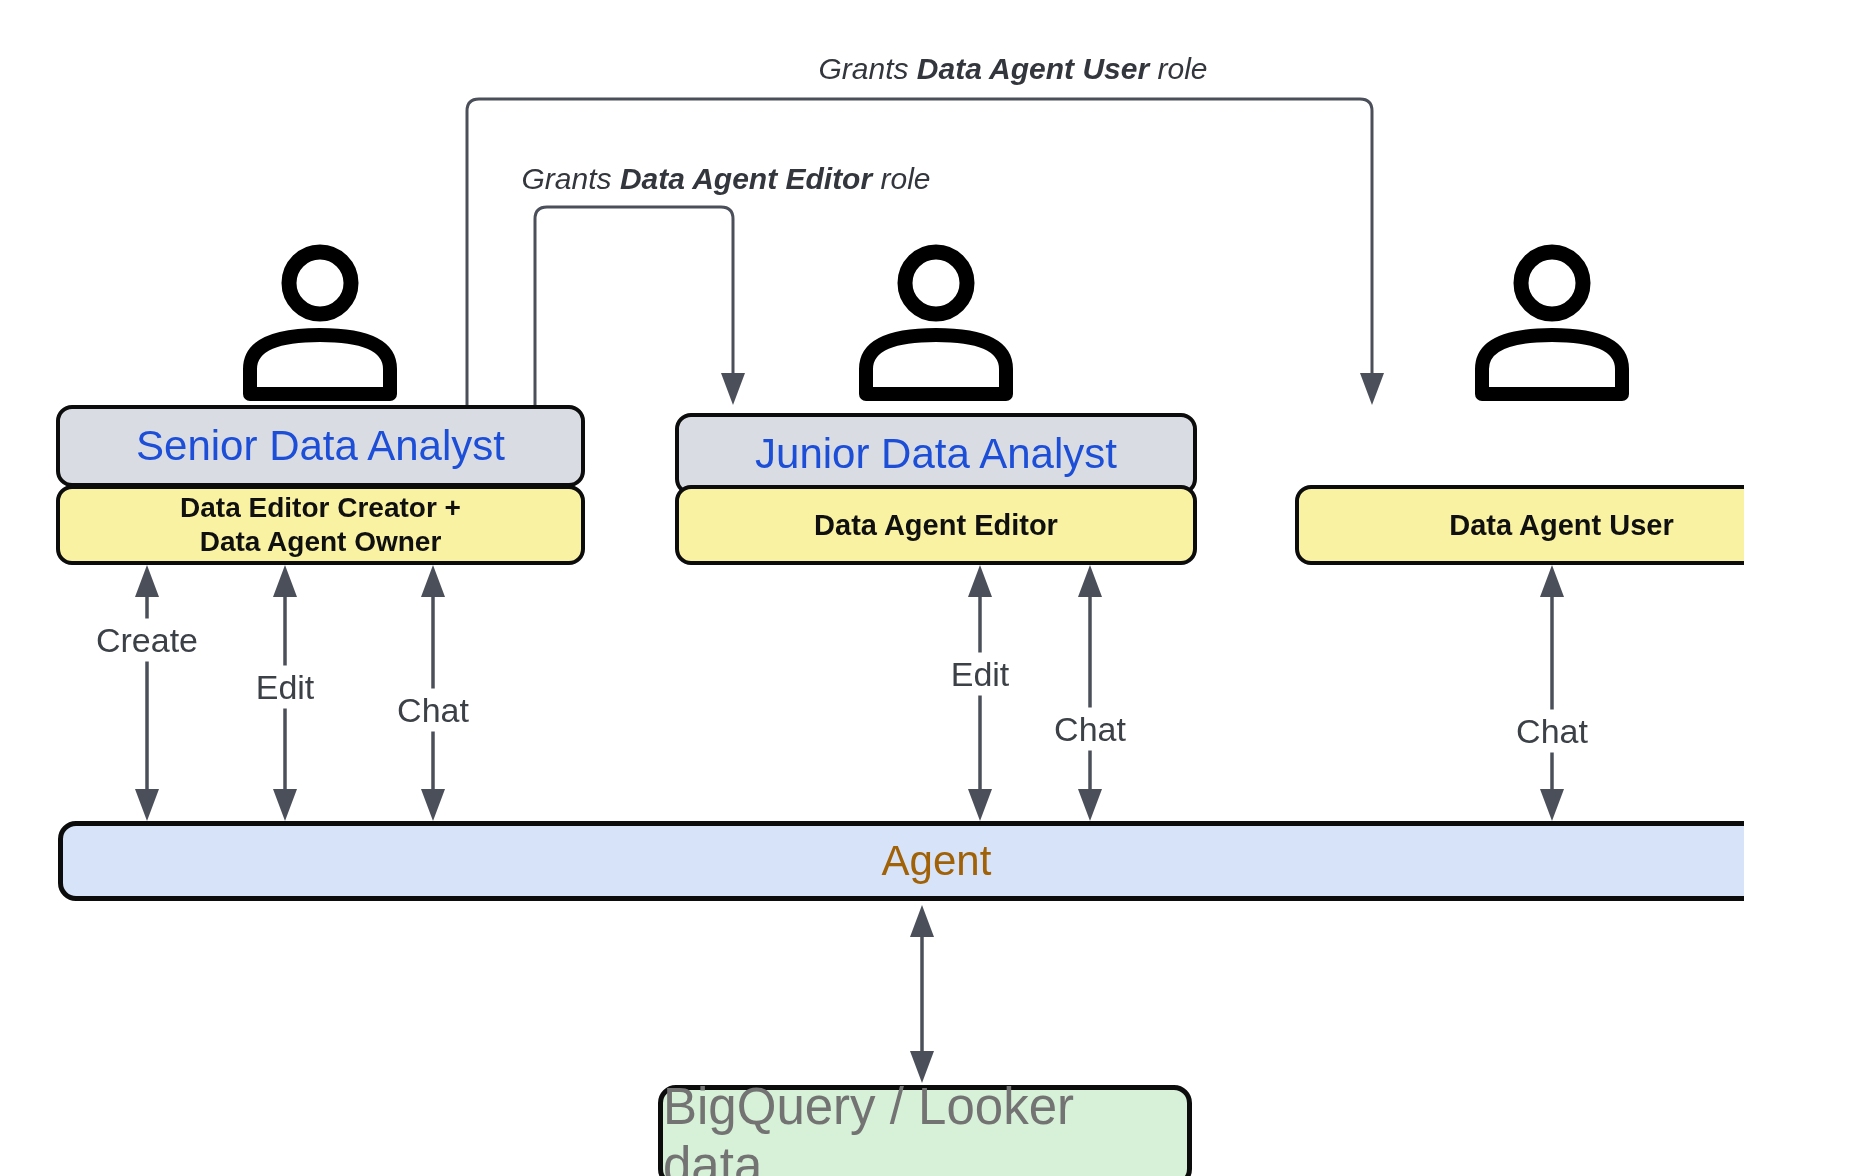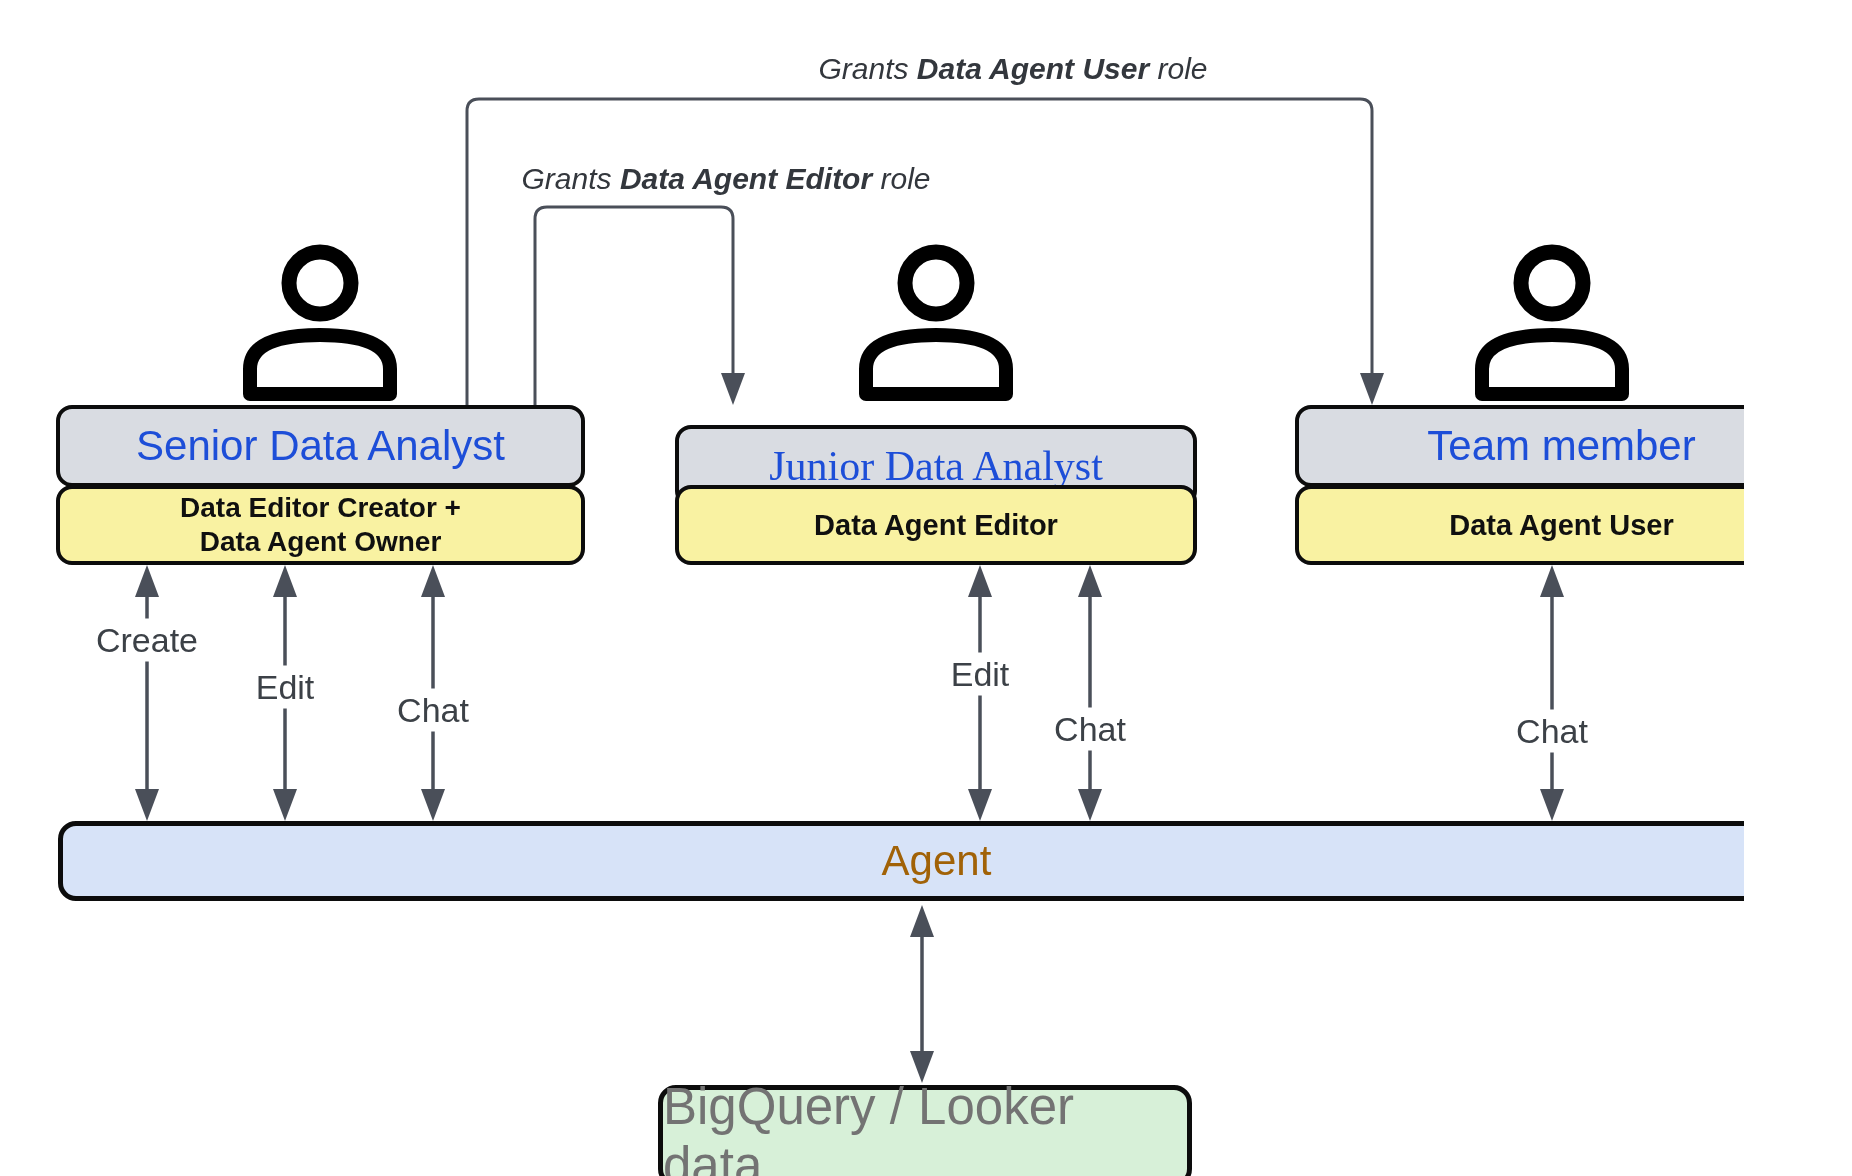--- a/index.html
+++ b/index.html
@@ -173,30 +173,27 @@
   </svg>
 
   <div class="title-box" style="left:56px;top:376px;width:529px;">
     <span>Senior Data Analyst</span>
   </div>
   <div class="role-box two-line" style="left:56px;top:456px;width:529px;">
     <div>Data Editor Creator +</div>
     <div>Data Agent Owner</div>
   </div>
 
-  <div class="title-box" style="left:675px;top:396px;width:522px;font-family:Liberation Serif, serif;">
+  <div class="title-box" style="left:675px;top:384px;width:522px;">
     <span>Junior Data Analyst</span>
   </div>
   <div class="role-box one-line" style="left:675px;top:456px;width:522px;">
     <div>Data Agent Editor</div>
   </div>
 
-  <div class="title-box" style="left:1295px;top:376px;width:533px;">
-    <span>Team member</span>
-  </div>
   <div class="role-box one-line" style="left:1295px;top:456px;width:533px;">
     <div>Data Agent User</div>
   </div>
 
   <div class="flow-label" style="left:147px;top:611px;">Create</div>
   <div class="flow-label" style="left:285px;top:658px;">Edit</div>
   <div class="flow-label" style="left:433px;top:681px;">Chat</div>
   <div class="flow-label" style="left:980px;top:645px;">Edit</div>
   <div class="flow-label" style="left:1090px;top:700px;">Chat</div>
   <div class="flow-label" style="left:1552px;top:702px;">Chat</div>

